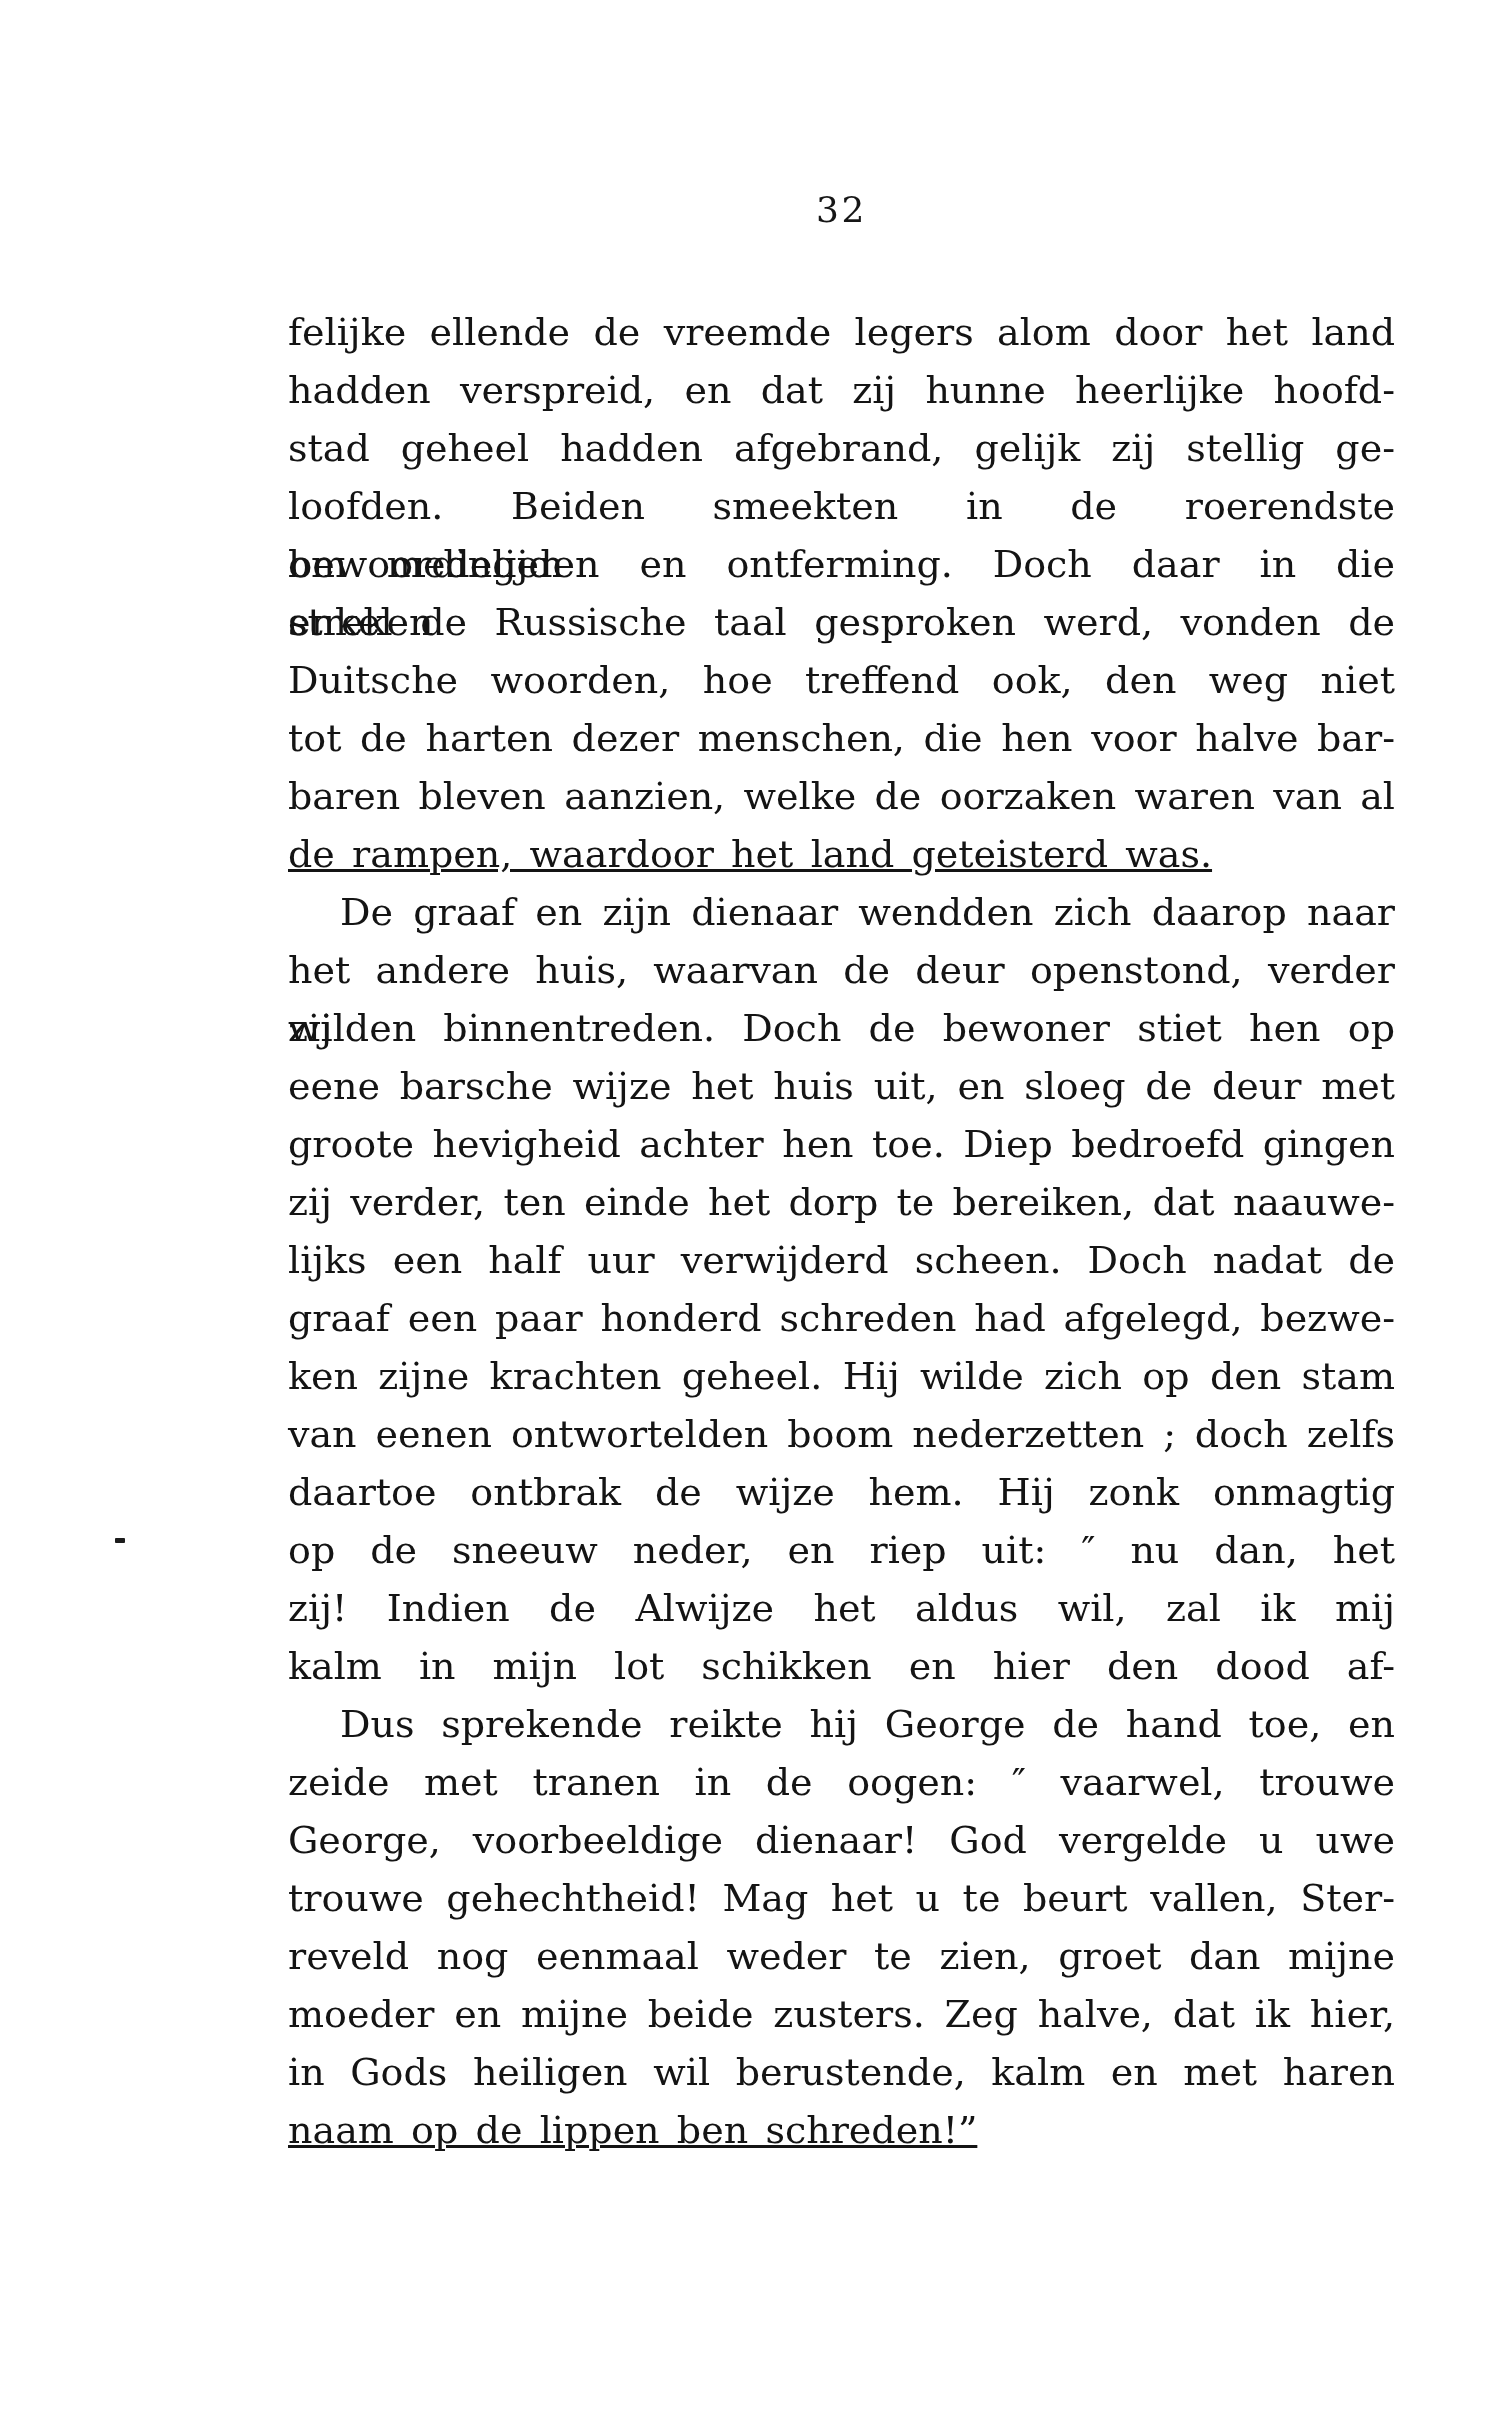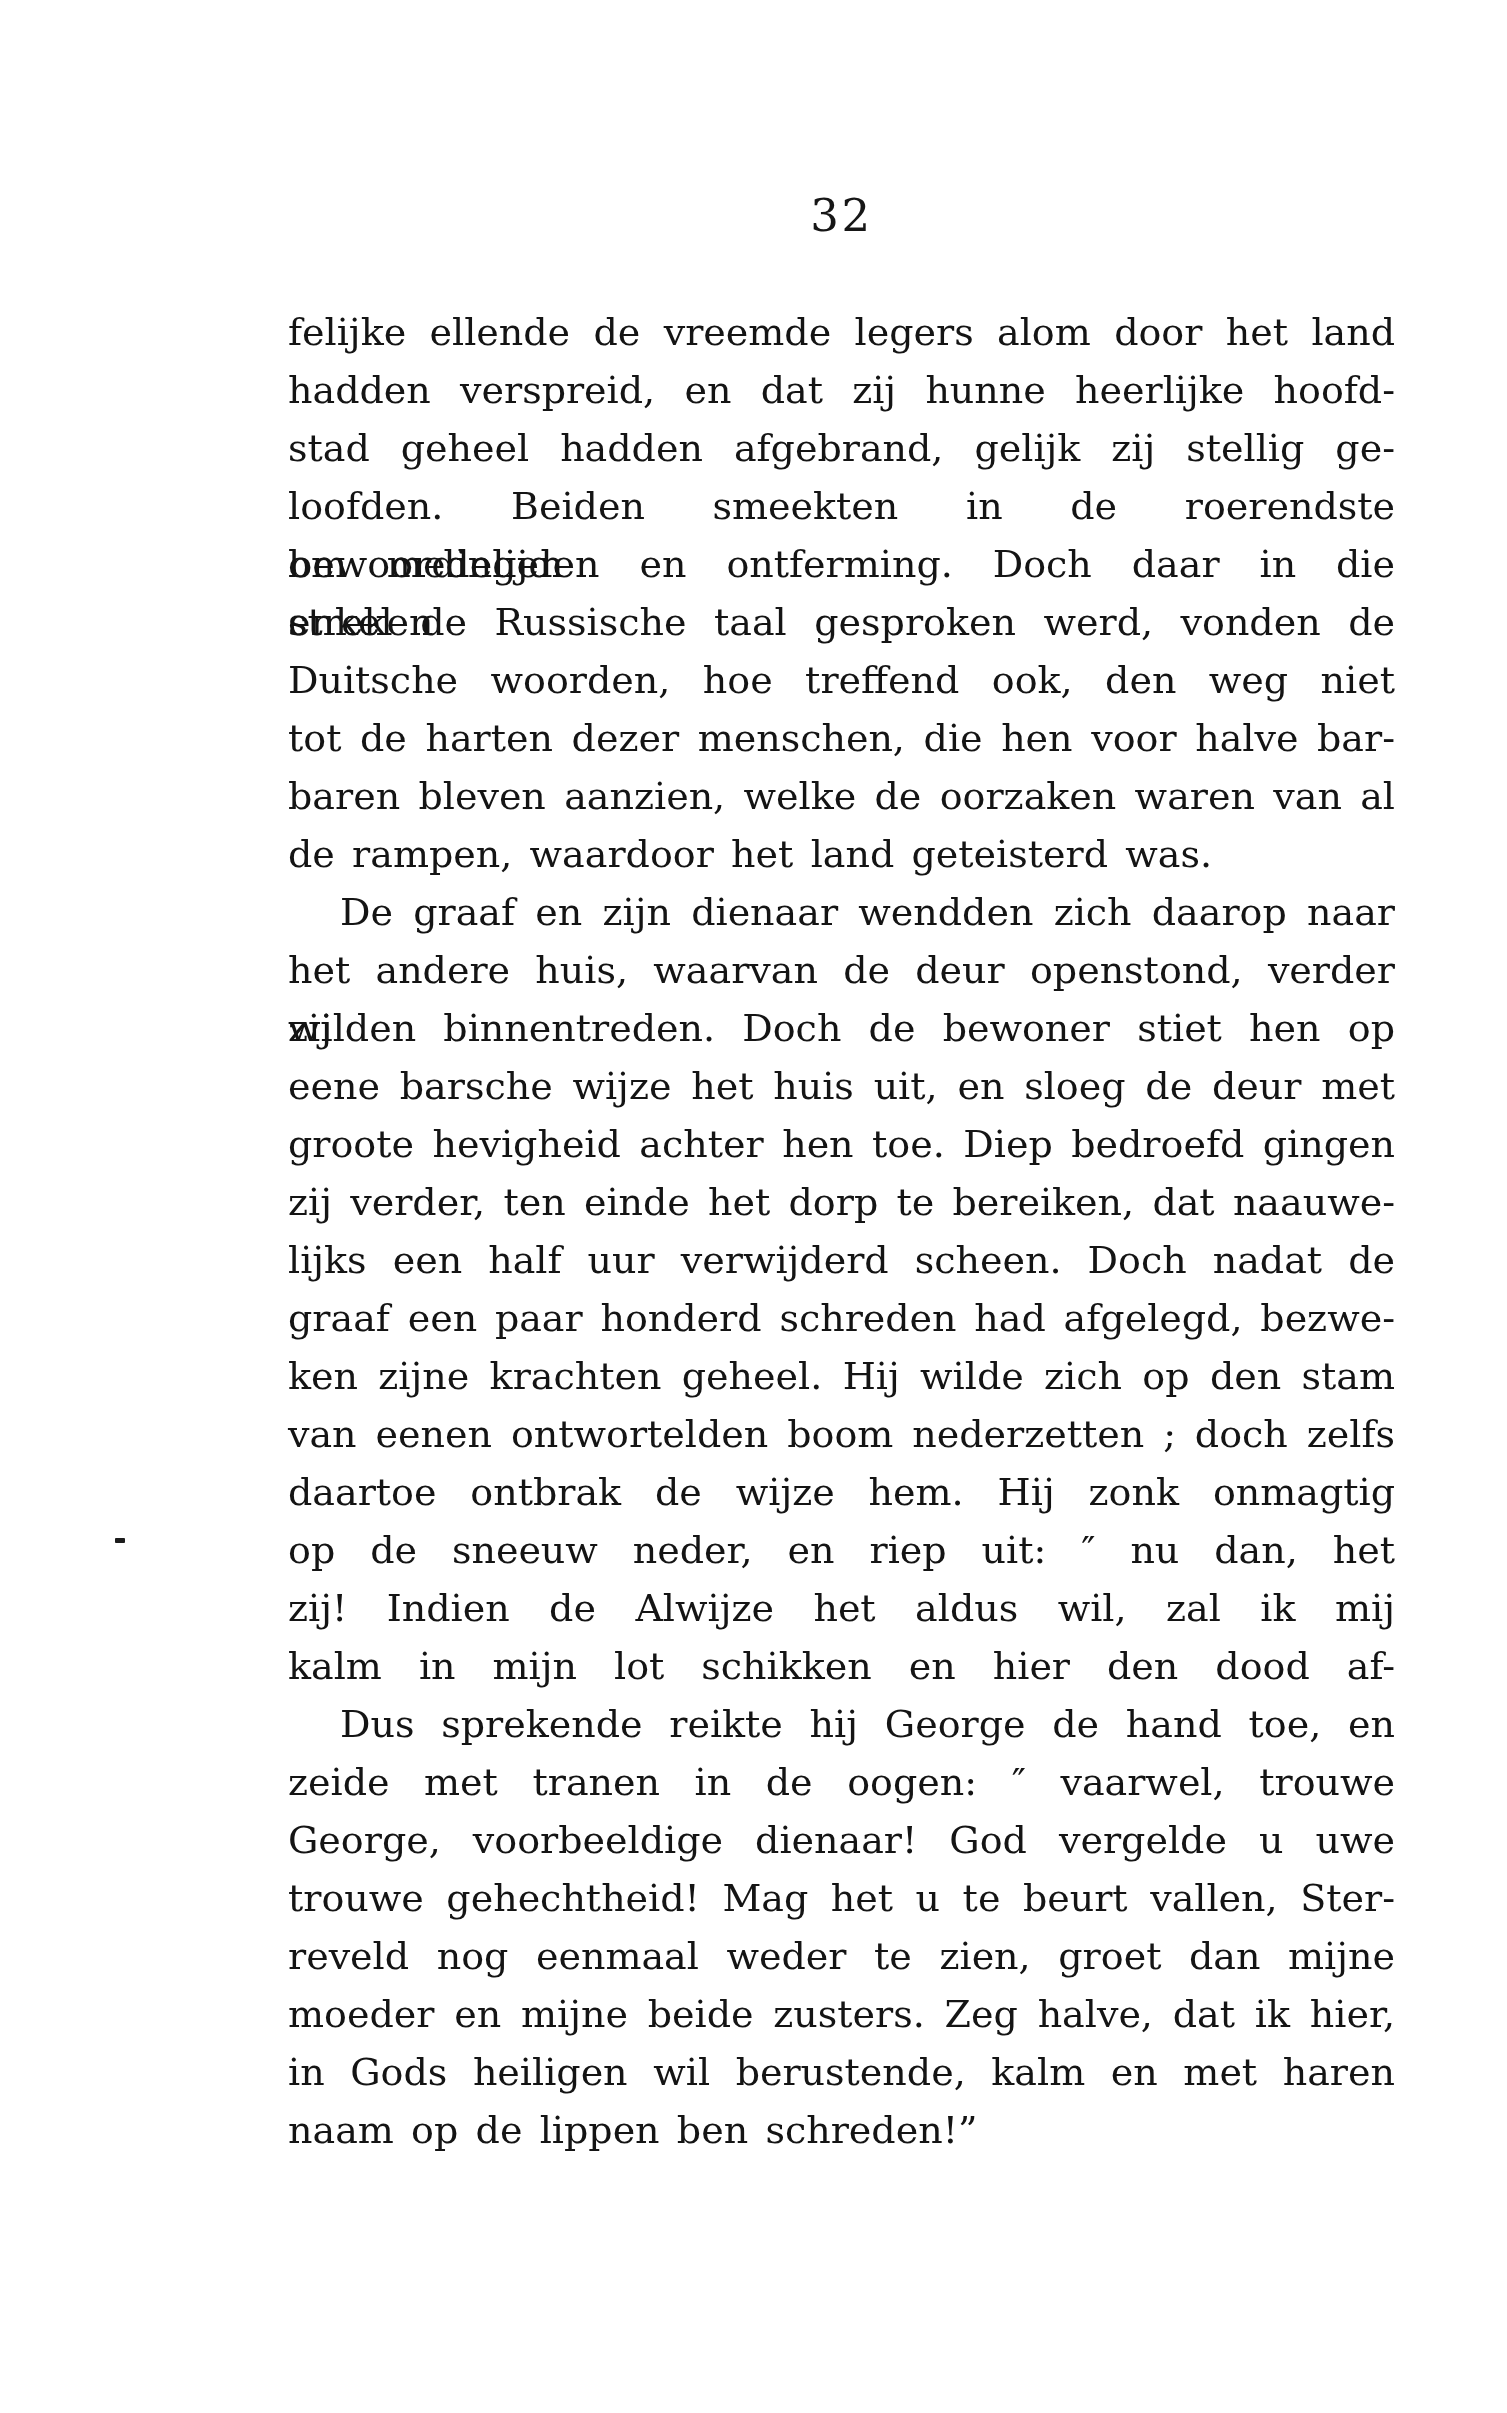--- a/index.html
+++ b/index.html
@@ -15,41 +15,42 @@
     color: #141414;
     font-family: "DejaVu Serif", "Liberation Serif", serif;
     overflow: hidden;
   }
   .page-number {
     position: absolute;
     left: 288px;
     top: 189px;
     width: 1107px;
     text-align: center;
-    font-size: 45px;
+    font-size: 36px;
     letter-spacing: 2.6px;
     color: #161616;
   }
   .text-block {
     position: absolute;
     left: 288px;
     top: 303px;
     width: 1107px;
     font-size: 38px;
     line-height: 58px;
     word-spacing: 5.2px;
   }
   .line {
     text-align: justify;
     text-align-last: justify;
     white-space: normal;
     height: 58px;
   }
   .line.no-justify {
     text-align-last: left;
+    text-decoration: underline;
   }
   .line.indent {
     text-indent: 52px;
   }
   .margin-mark {
     position: absolute;
     left: 115px;
     top: 1538px;
     width: 9.5px;
     height: 5.2px;

